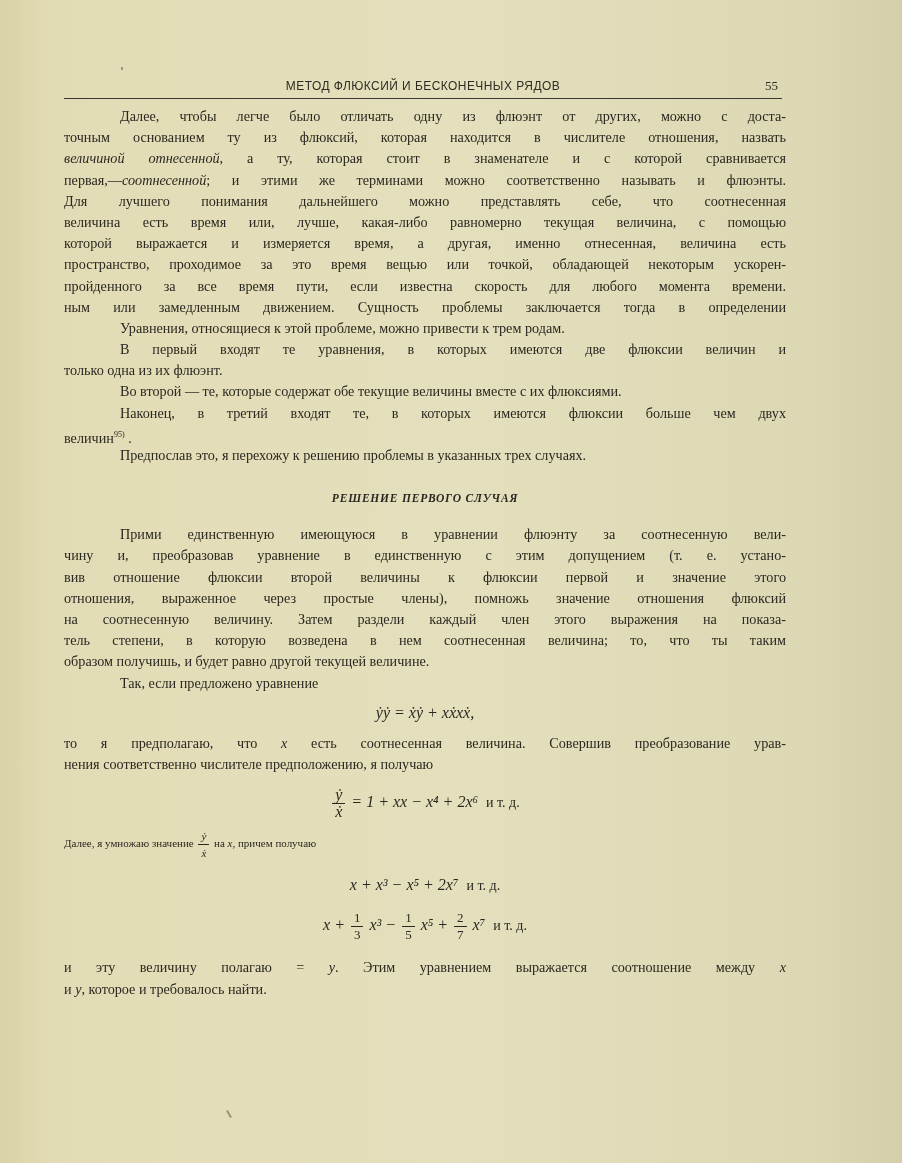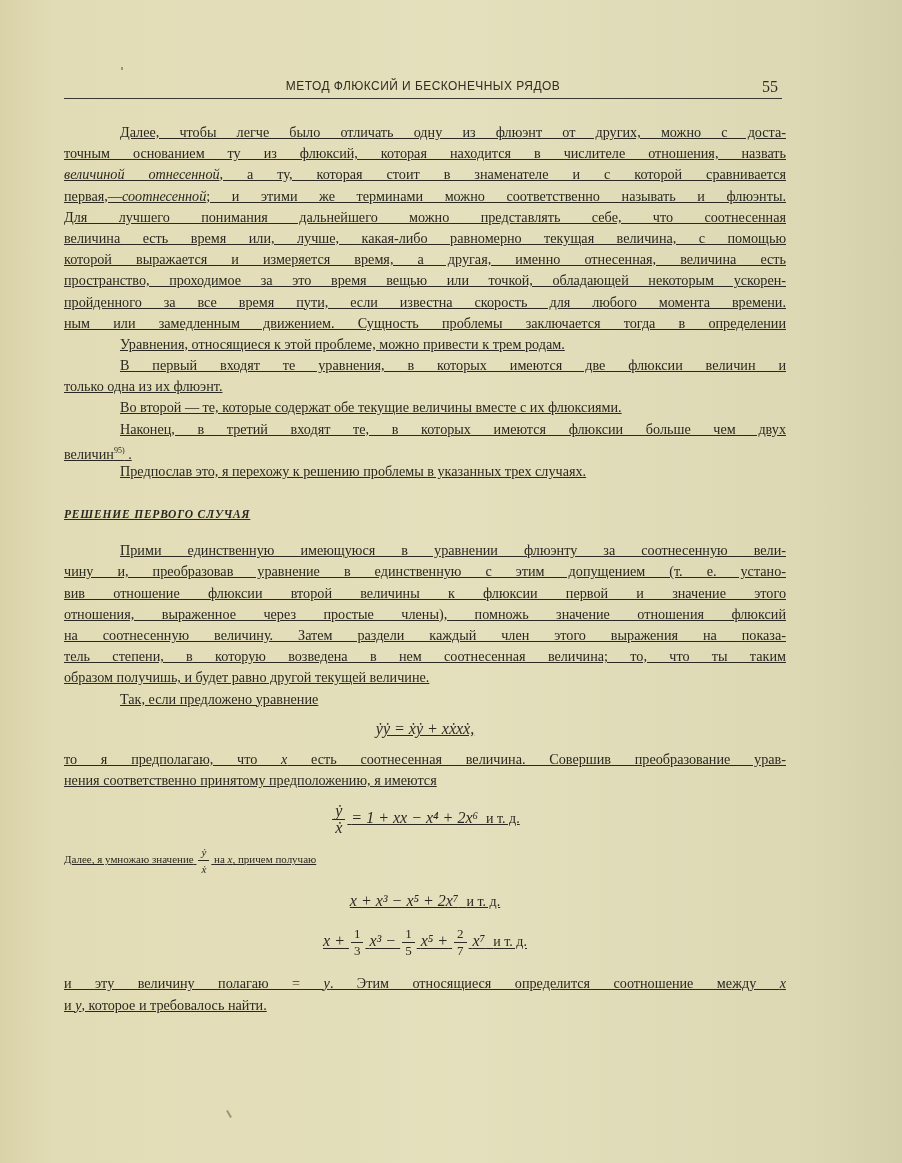--- a/index.html
+++ b/index.html
@@ -15,33 +15,33 @@
     position: absolute; left: 64px; top: 76px; width: 718px; height: 22px;
     border-bottom: 1.5px solid #3a3830;
   }
   .running-title {
     position: absolute; left: 0; right: 0; top: 2px; text-align: center;
     font-family: "Liberation Sans Narrow", "Liberation Sans", sans-serif;
     font-size: 13px; letter-spacing: 0.5px; color: #2e2c24;
     transform: scaleX(0.92);
   }
   .page-number {
-    position: absolute; right: 4px; top: 2px; font-size: 16px; font-weight: normal; color: #2e2c24;
+    position: absolute; right: 4px; top: 2px; font-size: 13px; font-weight: normal; color: #2e2c24;
   }
   .body-text {
-    position: absolute; left: 64px; top: 122px; width: 722px;
-    font-size: 14.2px; line-height: 21.2px; text-decoration: underline;
+    position: absolute; left: 64px; top: 106px; width: 722px;
+    font-size: 14.2px; line-height: 21.2px;
   }
   .line { white-space: nowrap; display: block; text-align: justify; text-align-last: justify; height: 21.2px; }
   .line.last { text-align-last: left; }
   .line.indent { padding-left: 56px; }
   .line.indent.last { text-align-last: left; }
   .ital { font-style: italic; }
   .section-heading {
-    text-align: left; font-style: italic; font-weight: bold; font-size: 11.5px;
+    text-align: center; font-style: italic; font-weight: bold; font-size: 11.5px;
     letter-spacing: 0.8px; margin: 22px 0 20px 0; height: 16px;
   }
   .formula { text-align: center; font-style: italic; font-size: 16px; margin: 6px 0; }
   .formula .up { font-style: normal; font-size: 14px; text-align: right; }
   .frac { display: inline-block; vertical-align: middle; text-align: center; margin: 0 2px; }
   .frac .num { display: block; border-bottom: 1px solid #2a2820; padding: 0 3px; line-height: 16px; }
   .frac .den { display: block; line-height: 16px; }
   .smudge { position: absolute; background: #6a6658; opacity: 0.6; }
 </style>
 </head>
@@ -96,21 +96,21 @@
       <span class="line">тель степени, в которую возведена в нем соотнесенная величина; то, что ты таким</span>
       <span class="line last">образом получишь, и будет равно другой текущей величине.</span>
     </div>
 
     <span class="line indent last">Так, если предложено уравнение</span>
 
     <div class="formula" style="margin:8px 0 10px 0;">ẏẏ = ẋẏ + xẋxẋ,</div>
 
     <div>
       <span class="line"><span>то я предполагаю, что </span><i>x</i><span> есть соотнесенная величина. Совершив преобразование урав-</span></span>
-      <span class="line last">нения соответственно принятому предположению, я имеются</span>
+      <span class="line last">нения соответственно числителе предположению, я получаю</span>
     </div>
 
     <div class="formula" style="margin:12px 0 8px 0;">
       <span class="frac"><span class="num">ẏ</span><span class="den">ẋ</span></span>
       <span>= 1 + xx − x⁴ + 2x⁶</span>
       &nbsp;<span class="up">и т. д.</span>
     </div>
 
     <div style="margin:4px 0 2px 0; font-size:11px;">
       <span>Далее, я умножаю значение</span>
@@ -130,20 +130,20 @@
       <span class="frac" style="font-style:normal;font-size:13px"><span class="num">1</span><span class="den">3</span></span>
       <span>x³ −</span>
       <span class="frac" style="font-style:normal;font-size:13px"><span class="num">1</span><span class="den">5</span></span>
       <span>x⁵ +</span>
       <span class="frac" style="font-style:normal;font-size:13px"><span class="num">2</span><span class="den">7</span></span>
       <span>x⁷</span>
       &nbsp;<span class="up">и т. д.</span>
     </div>
 
     <div>
-      <span class="line"><span>и эту величину полагаю = </span><i>y</i><span>. Этим относящиеся определится соотношение между </span><i>x</i></span>
+      <span class="line"><span>и эту величину полагаю = </span><i>y</i><span>. Этим уравнением выражается соотношение между </span><i>x</i></span>
       <span class="line last"><span>и </span><i>y</i><span>, которое и требовалось найти.</span></span>
     </div>
   </div>
 
   <div class="smudge" style="left:121px;top:67px;width:2px;height:3px;"></div>
   <div class="smudge" style="left:228px;top:1110px;width:2px;height:8px;transform:rotate(-30deg);"></div>
 </div>
 
 </body></html>

